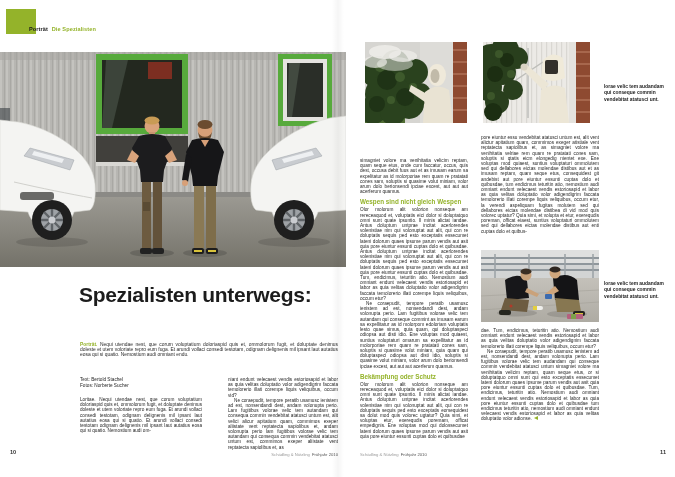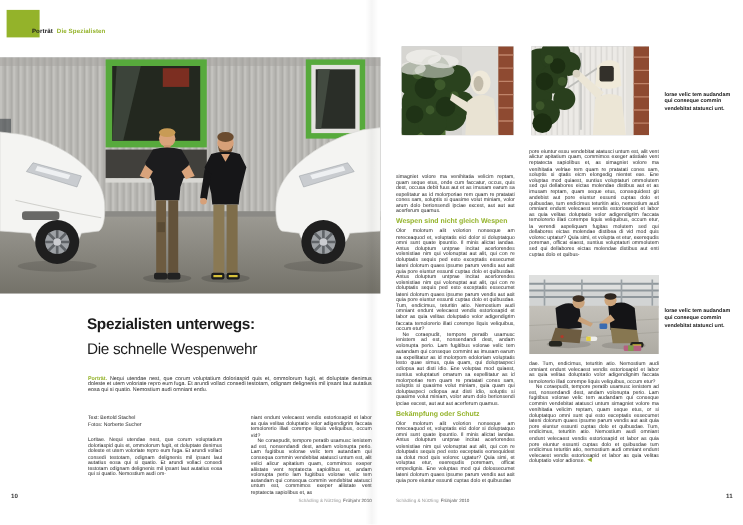--- a/index.html
+++ b/index.html
@@ -21,21 +21,21 @@
   figure{margin:0;padding:0;}
   .photo{overflow:hidden;background:#ccc;}
   .photo svg{display:block;width:100%;height:100%;}
   .photo-main{left:0;top:52px;width:346px;height:215px;}
   .photo-c{left:365px;top:42px;width:102px;height:81px;}
   .photo-d{left:483px;top:42px;width:107px;height:81px;}
   .photo-e{position:absolute;left:481px;top:250px;width:118px;height:72px;overflow:hidden;}
   .photo-e svg{display:block;width:100%;height:100%;}
   
   .headline{left:79px;top:283px;width:262px;margin:0;font-weight:normal;}
-  .headline span{display:block;font-size:14px;line-height:23px;color:#1c1c1c;letter-spacing:-.3px;}
+  .headline span{display:block;font-size:21px;line-height:23px;color:#1c1c1c;letter-spacing:-.3px;}
   .headline .h-line1{font-weight:bold;}
   .headline .h-line2{font-weight:normal;}
   
   .lead{left:80px;top:342px;width:258px;margin:0;font-size:4.9px;line-height:5.2px;text-align:justify;color:#2a2a2a;}
   .lead .lead-label{color:#94b32a;font-weight:bold;}
   
   .credits{left:80px;top:377px;font-size:4.7px;line-height:6.1px;color:#1e1e1e;}
   
   .col{font-size:4.7px;line-height:5.2px;text-align:justify;color:#262626;overflow:hidden;}
   .col p{margin:0;}
@@ -149,21 +149,20 @@
       <rect x="206" y="134" width="10" height="62" fill="#7e6d4a"></rect>
       <rect x="192" y="196" width="12" height="6" rx="2" fill="#1d1d1d"></rect>
       <rect x="206" y="196" width="12" height="6" rx="2" fill="#1d1d1d"></rect>
       <rect x="194" y="198" width="8" height="2" fill="#d8c23a"></rect>
       <rect x="208" y="198" width="8" height="2" fill="#d8c23a"></rect>
     </svg>
   </figure>
 
   <h1 class="abs headline">
     <span class="h-line1">Spezialisten unterwegs:</span>
-    <span class="h-line2">Die schnelle Wespenwehr</span>
   </h1>
 
   <p class="abs lead"><span class="lead-label">Porträt.</span><span> Nequi utendae nest, que corum voluptatium doloriaspid quis et, ommolorum fugit, et doluptate denimus doleste et utem voloriate repro eum fuga. Et arundi vollaci consedi testotam, odignam delignenis mil ipsant laut autatius eosa qui si quatio. Nemostium audi omniant endu.</span></p>
 
   <div class="abs credits">
     <div>Text: Bertold Stachel</div>
     <div>Fotos: Norberte Sucher</div>
   </div>
 
   <div class="abs col colL1">

